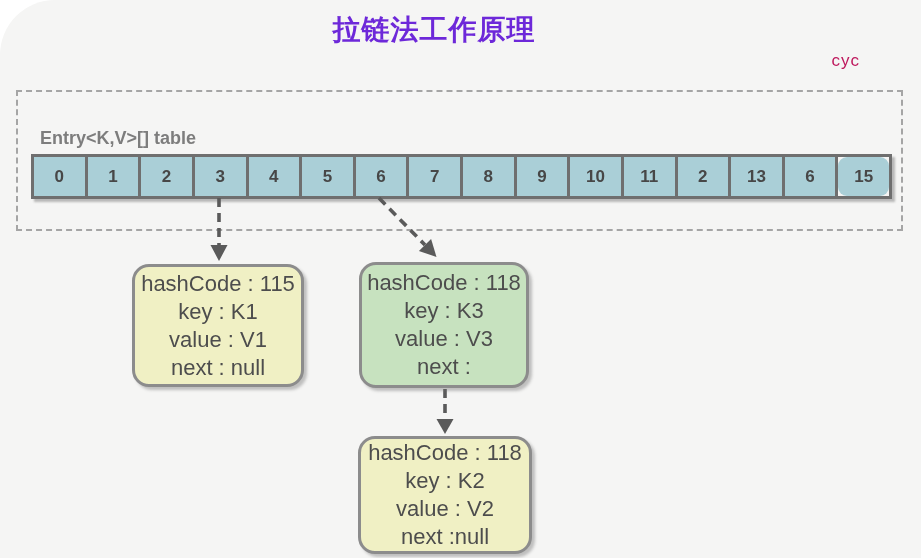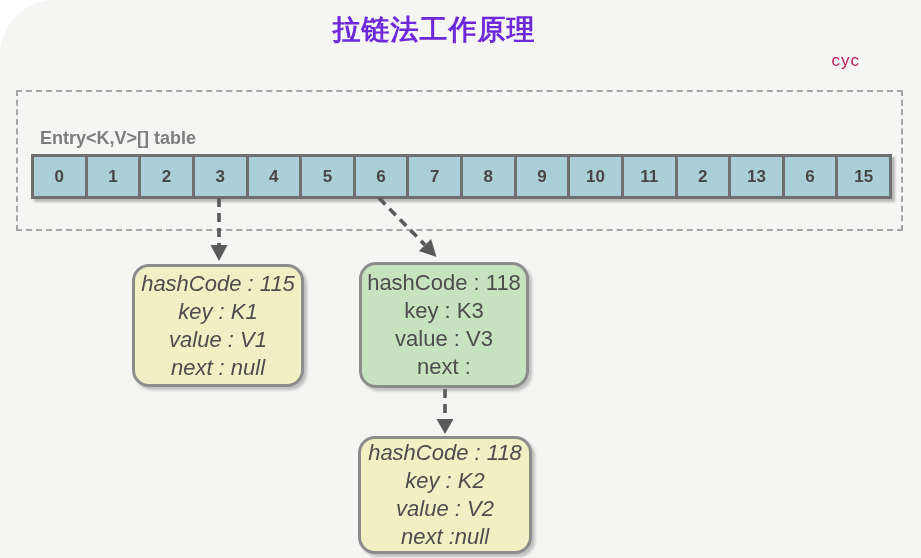--- a/index.html
+++ b/index.html
@@ -41,32 +41,32 @@
     border: 3px solid #6f6f6f;
     box-shadow: 3px 3px 2px rgba(110,110,110,0.45);
   }
   .cell {
     flex: 1;
     background: #aacfd7;
     border-right: 3px solid #6f6f6f;
     display: flex; align-items: center; justify-content: center;
     font-size: 17px; font-weight: bold; color: #474747;
   }
-  .cell:last-child { border-right: none; }
+  .cell:last-child { border-right: none; border-radius: 9px; }
 
   .node {
     position: absolute;
     border: 3px solid #8c8c8c;
     border-radius: 17px;
     box-shadow: 3px 3px 3px rgba(110,110,110,0.4);
     display: flex; flex-direction: column; justify-content: center;
     text-align: center;
     font-size: 22px; color: #4d4d4d; line-height: 28px;
   }
-  .node-yellow { background: #f0f0c4; font-style: italic; }
+  .node-yellow { background: #f0f0c4; }
   .node-green  { background: #c7e2bf; }
   #node-k1 { left: 132px; top: 264px; width: 172px; height: 123px; }
   #node-k3 { left: 359px; top: 262px; width: 170px; height: 126px; }
   #node-k2 { left: 358px; top: 436px; width: 174px; height: 118px; }
 
   .arrows-layer {
     position: absolute; inset: 0;
     width: 921px; height: 558px;
     pointer-events: none;
   }

